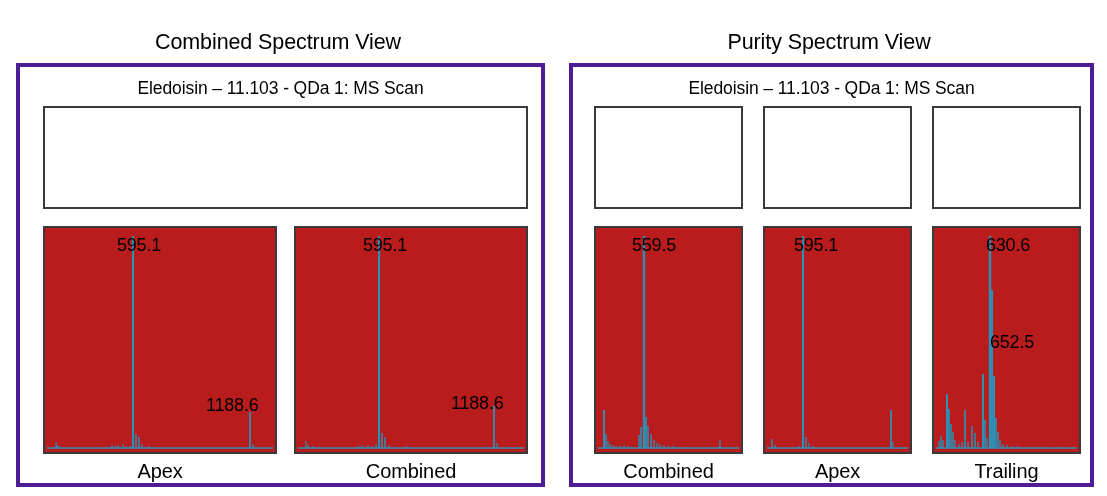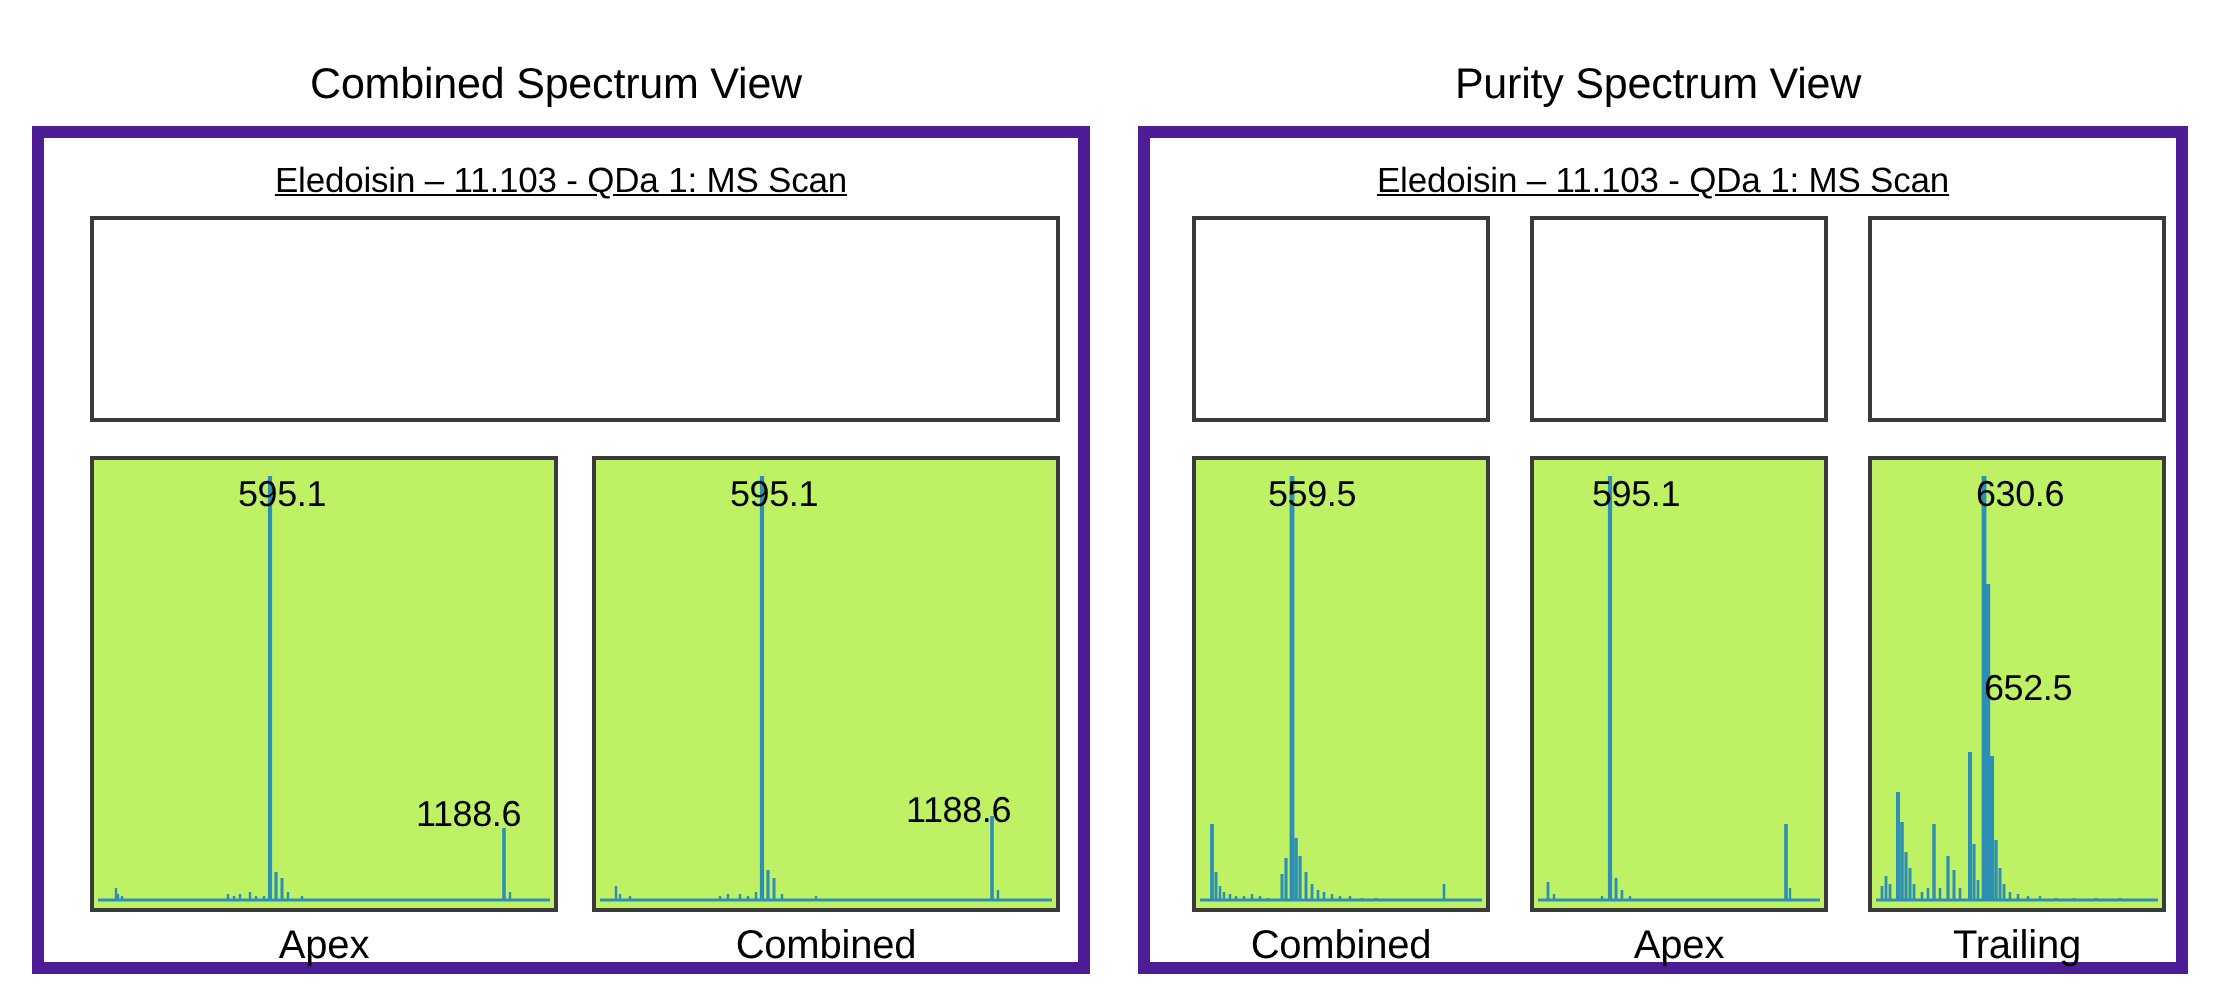--- a/index.html
+++ b/index.html
@@ -34,23 +34,22 @@
     line-height: 27px;
     letter-spacing: -0.1px;
     padding-top: 2px;
     white-space: pre-line;
   }
   .panel-title .t-line { display: block; }
 
   .window-frame {
     position: absolute;
     box-sizing: border-box;
-    border: 6px solid #4c1d95;
+    border: 4px solid #4c1d95;
     background: #ffffff;
-    text-decoration: underline;
   }
   .panel-a .window-frame { left: 16px;  top: 63px; width: 529px; height: 424px; }
   .panel-b .window-frame { left: 18px;  top: 63px; width: 525px; height: 424px; }
 
   .window-title {
     text-align: center;
     font-size: 17.5px;
     line-height: 22px;
     margin-top: 10px;
     letter-spacing: -0.1px;
@@ -73,21 +72,21 @@
     box-sizing: border-box;
   }
   .spec-cell {
     display: flex;
     flex-direction: column;
     align-items: center;
   }
   .spec-box {
     box-sizing: border-box;
     border: 2px solid #3a3a3c;
-    background: #bef264;
+    background: #b91c1c;
     position: relative;
     overflow: hidden;
   }
   .spec-box svg { display: block; }
   .spec-label {
     font-size: 20px;
     line-height: 24px;
     margin-top: 5px;
     letter-spacing: -0.1px;
   }

